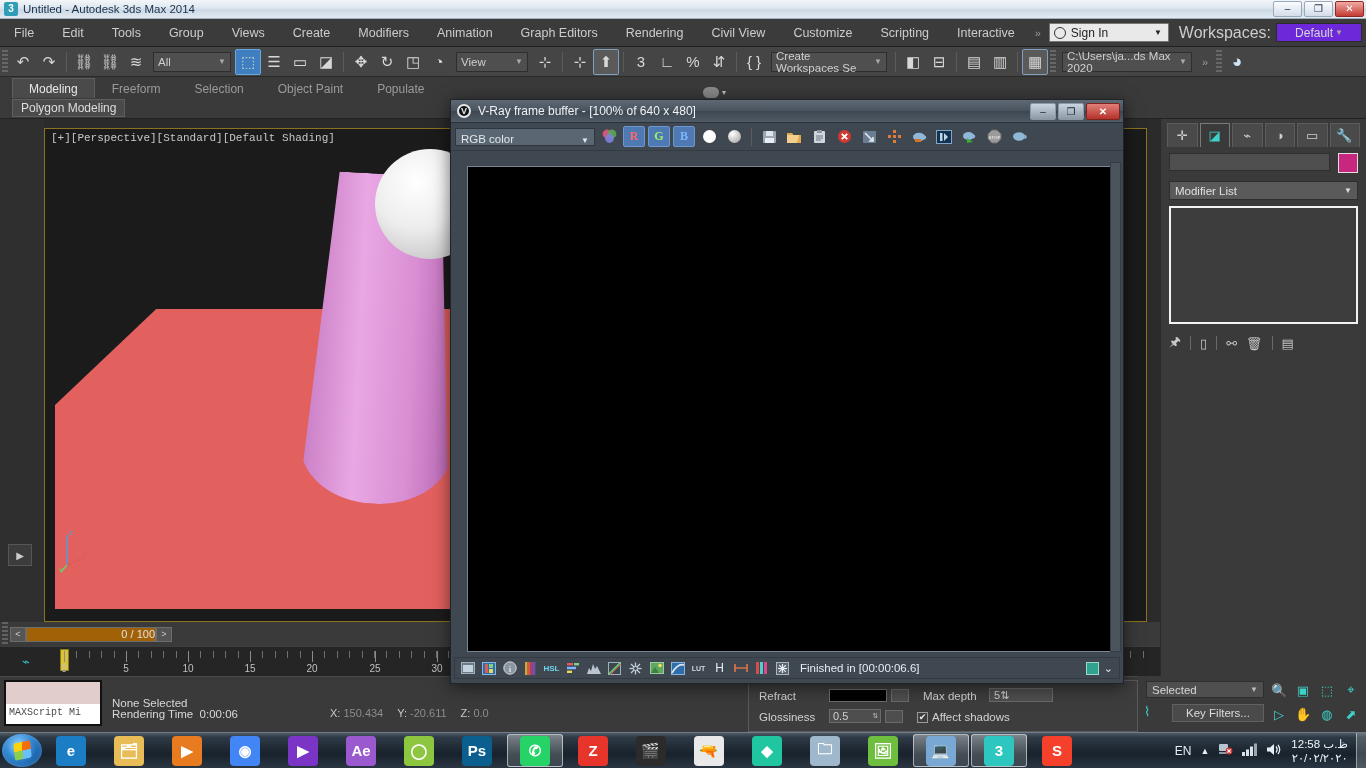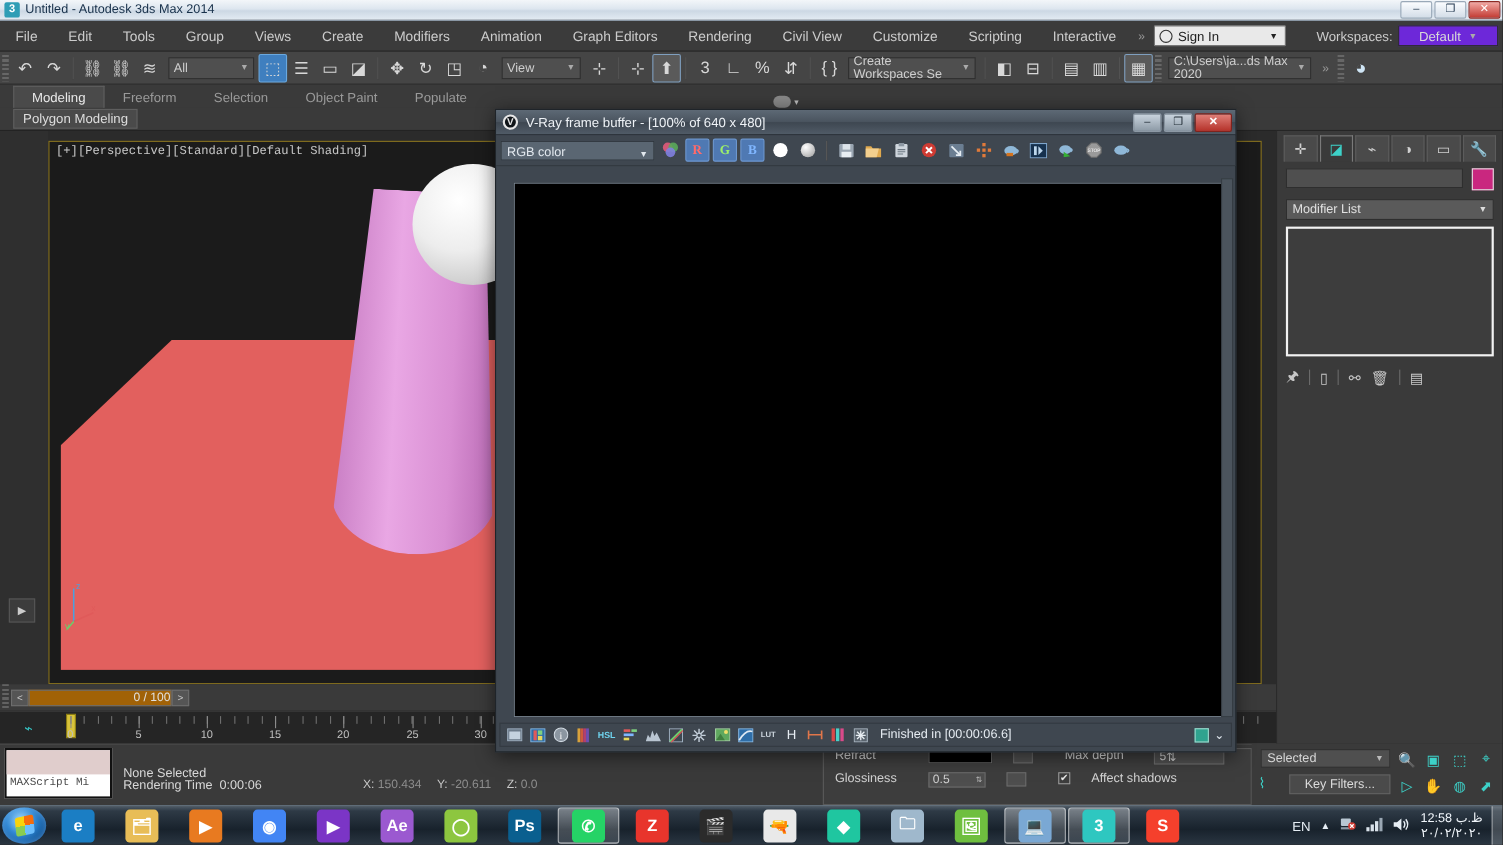--- a/index.html
+++ b/index.html
@@ -38,21 +38,21 @@
   .menu-item{ padding:4px 14px; color:#ccc; font-size:12.5px; white-space:nowrap; }
   .menu-chev{ color:#999; padding:0 6px; font-size:11px; }
   .signin{
     display:flex;align-items:center;gap:5px;
     background:#e9e9e9;color:#222;height:19px;padding:0 6px 0 4px;
     border:1px solid #777; border-radius:1px; min-width:120px;
     font-size:12px; margin-left:2px;
   }
   .signin .av{ width:12px;height:12px;border-radius:50%;border:1.5px solid #333; display:inline-block;}
   .signin .cv{ margin-left:auto; font-size:8px;}
-  .ws-label{ margin-left:28px; color:#ccc; font-size:12px;}
+  .ws-label{ margin-left:10px; color:#ccc; font-size:16px;}
   .ws-combo{
     width:190px;height:19px;background:#6d28d9;border:1px solid #2b2b2b;
     display:flex;align-items:center;padding:0 18px;color:#d8d8d8;font-size:12px;
     margin-left:5px;margin-right:4px;
   }
   .ws-combo .cv{ margin-left:auto;font-size:8px;color:#aaa;}
 
   
   .toolbar{
     position:absolute; left:0; top:47px; width:1366px; height:30px;
@@ -206,21 +206,21 @@
     margin:7px 8px 0 8px;height:24px;display:flex;align-items:center;gap:9px;
     color:#c8c8c8;font-size:13px;
   }
   .cp-vsep{ width:1px;height:14px;background:#6a6a6a;}
 
   
   .matedit{
     position:absolute;left:748px;top:680px;width:390px;height:52px;
     background:#3d3d3d;border:1px solid #5a5a5a;
   }
-  .me-row{ display:flex;align-items:flex-start;height:21px;padding-left:10px;gap:19px;font-size:11.5px;color:#d2d2d2;}
+  .me-row{ display:flex;align-items:flex-end;height:21px;padding-left:10px;gap:4px;font-size:11.5px;color:#d2d2d2;}
   .me-lbl{ width:66px; }
   .me-blackswatch{ width:58px;height:13px;background:#000;border:1px solid #6a6a6a;}
   .me-small{ width:18px;height:13px;background:#4e4e4e;border:1px solid #6a6a6a;}
   .me-spin{ width:52px;height:14px;background:#4e4e4e;border:1px solid #6a6a6a;
     font-size:11px;color:#cfcfcf;padding-left:3px;display:flex;align-items:center;}
   .me-spin .ar{margin-left:auto;font-size:7px;color:#bbb;padding-right:2px;}
   .me-num{ width:64px;height:14px;background:#4e4e4e;border:1px solid #6a6a6a;
     font-size:11px;color:#cfcfcf;padding-left:4px;display:flex;align-items:center;}
   .me-chk{ width:11px;height:11px;border:1px solid #9a9a9a;background:#3d3d3d;
     font-size:9px;color:#e8e8e8;text-align:center;line-height:9px;}

